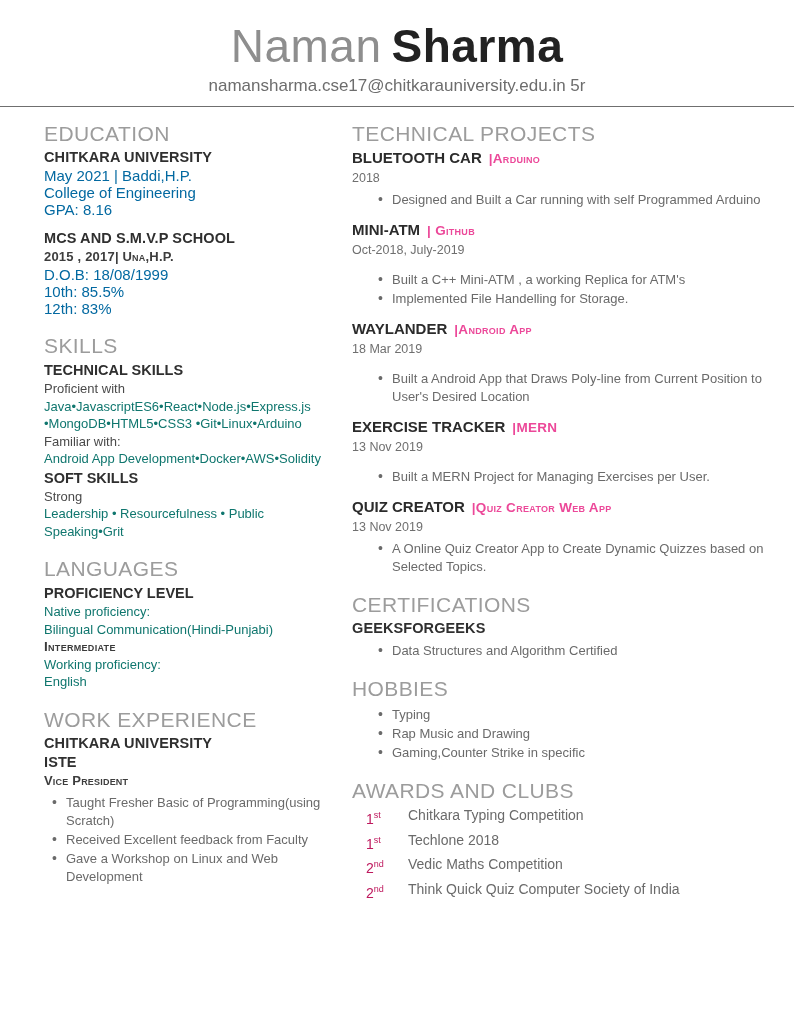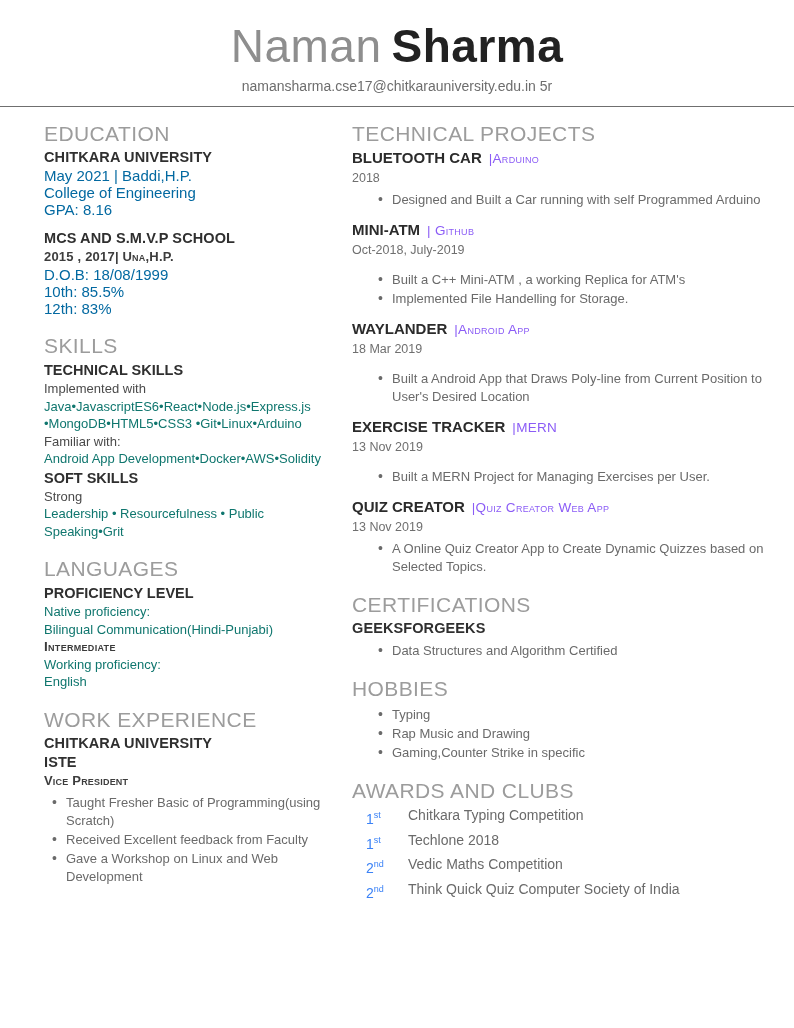--- a/index.html
+++ b/index.html
@@ -38,21 +38,21 @@
   .name-first {
     font-weight: 300;
     color: #8e8e8e;
   }
   .name-last {
     font-weight: 700;
     color: #222222;
     margin-left: 10px;
   }
   .contact-line {
-    font-size: 14px;
+    font-size: 17px;
     line-height: 20px;
     color: #6d6d6d;
     margin-top: 2px;
     font-weight: 400;
   }
   .rule {
     width: 100%;
     height: 1px;
     background: #6f6f6f;
     margin-top: 10px;
@@ -117,23 +117,23 @@
 
   
   .proj-title {
     font-size: 15px;
     font-weight: 700;
     color: #2b2b2b;
     line-height: 20px;
   }
   .proj-tag {
     font-size: 13.5px;
-    font-weight: 400;
+    font-weight: 700;
     font-variant: small-caps;
-    color: #8b5cf6;
+    color: #ec4899;
     letter-spacing: 0.3px;
     margin-left: 7px;
   }
 
   
   ul.bullets {
     list-style: none;
     margin: 4px 0 0 0;
     padding: 0;
   }
@@ -193,21 +193,21 @@
   .award-row {
     display: flex;
     font-size: 14px;
     line-height: 21px;
     color: #6a6a6a;
     padding-left: 14px;
   }
   .award-rank {
     width: 42px;
     flex: 0 0 42px;
-    color: #3b82f6;
+    color: #be185d;
   }
   .award-rank sup { font-size: 9px; }
   .award-name { color: #6a6a6a; }
 
   .spacer-8 { height: 8px; }
 </style>
 </head>
 <body>
 
 <div class="page">
@@ -240,21 +240,21 @@
           <div class="entry-meta">D.O.B: 18/08/1999</div>
           <div class="entry-meta">10th: 85.5%</div>
           <div class="entry-meta">12th: 83%</div>
         </div>
       </div>
 
 
       <div class="sec">
         <div class="sec-title">SKILLS</div>
         <div class="sub-head">TECHNICAL SKILLS</div>
-        <div class="line dark">Implemented with</div>
+        <div class="line dark">Proficient with</div>
         <div class="line">Java•JavascriptES6•React•Node.js•Express.js</div>
         <div class="line">•MongoDB•HTML5•CSS3 •Git•Linux•Arduino</div>
         <div class="line dark">Familiar with:</div>
         <div class="line">Android App Development•Docker•AWS•Solidity</div>
         <div class="sub-head">SOFT SKILLS</div>
         <div class="line dark">Strong</div>
         <div class="line">Leadership • Resourcefulness • Public Speaking•Grit</div>
       </div>
 
       <div class="sec">

